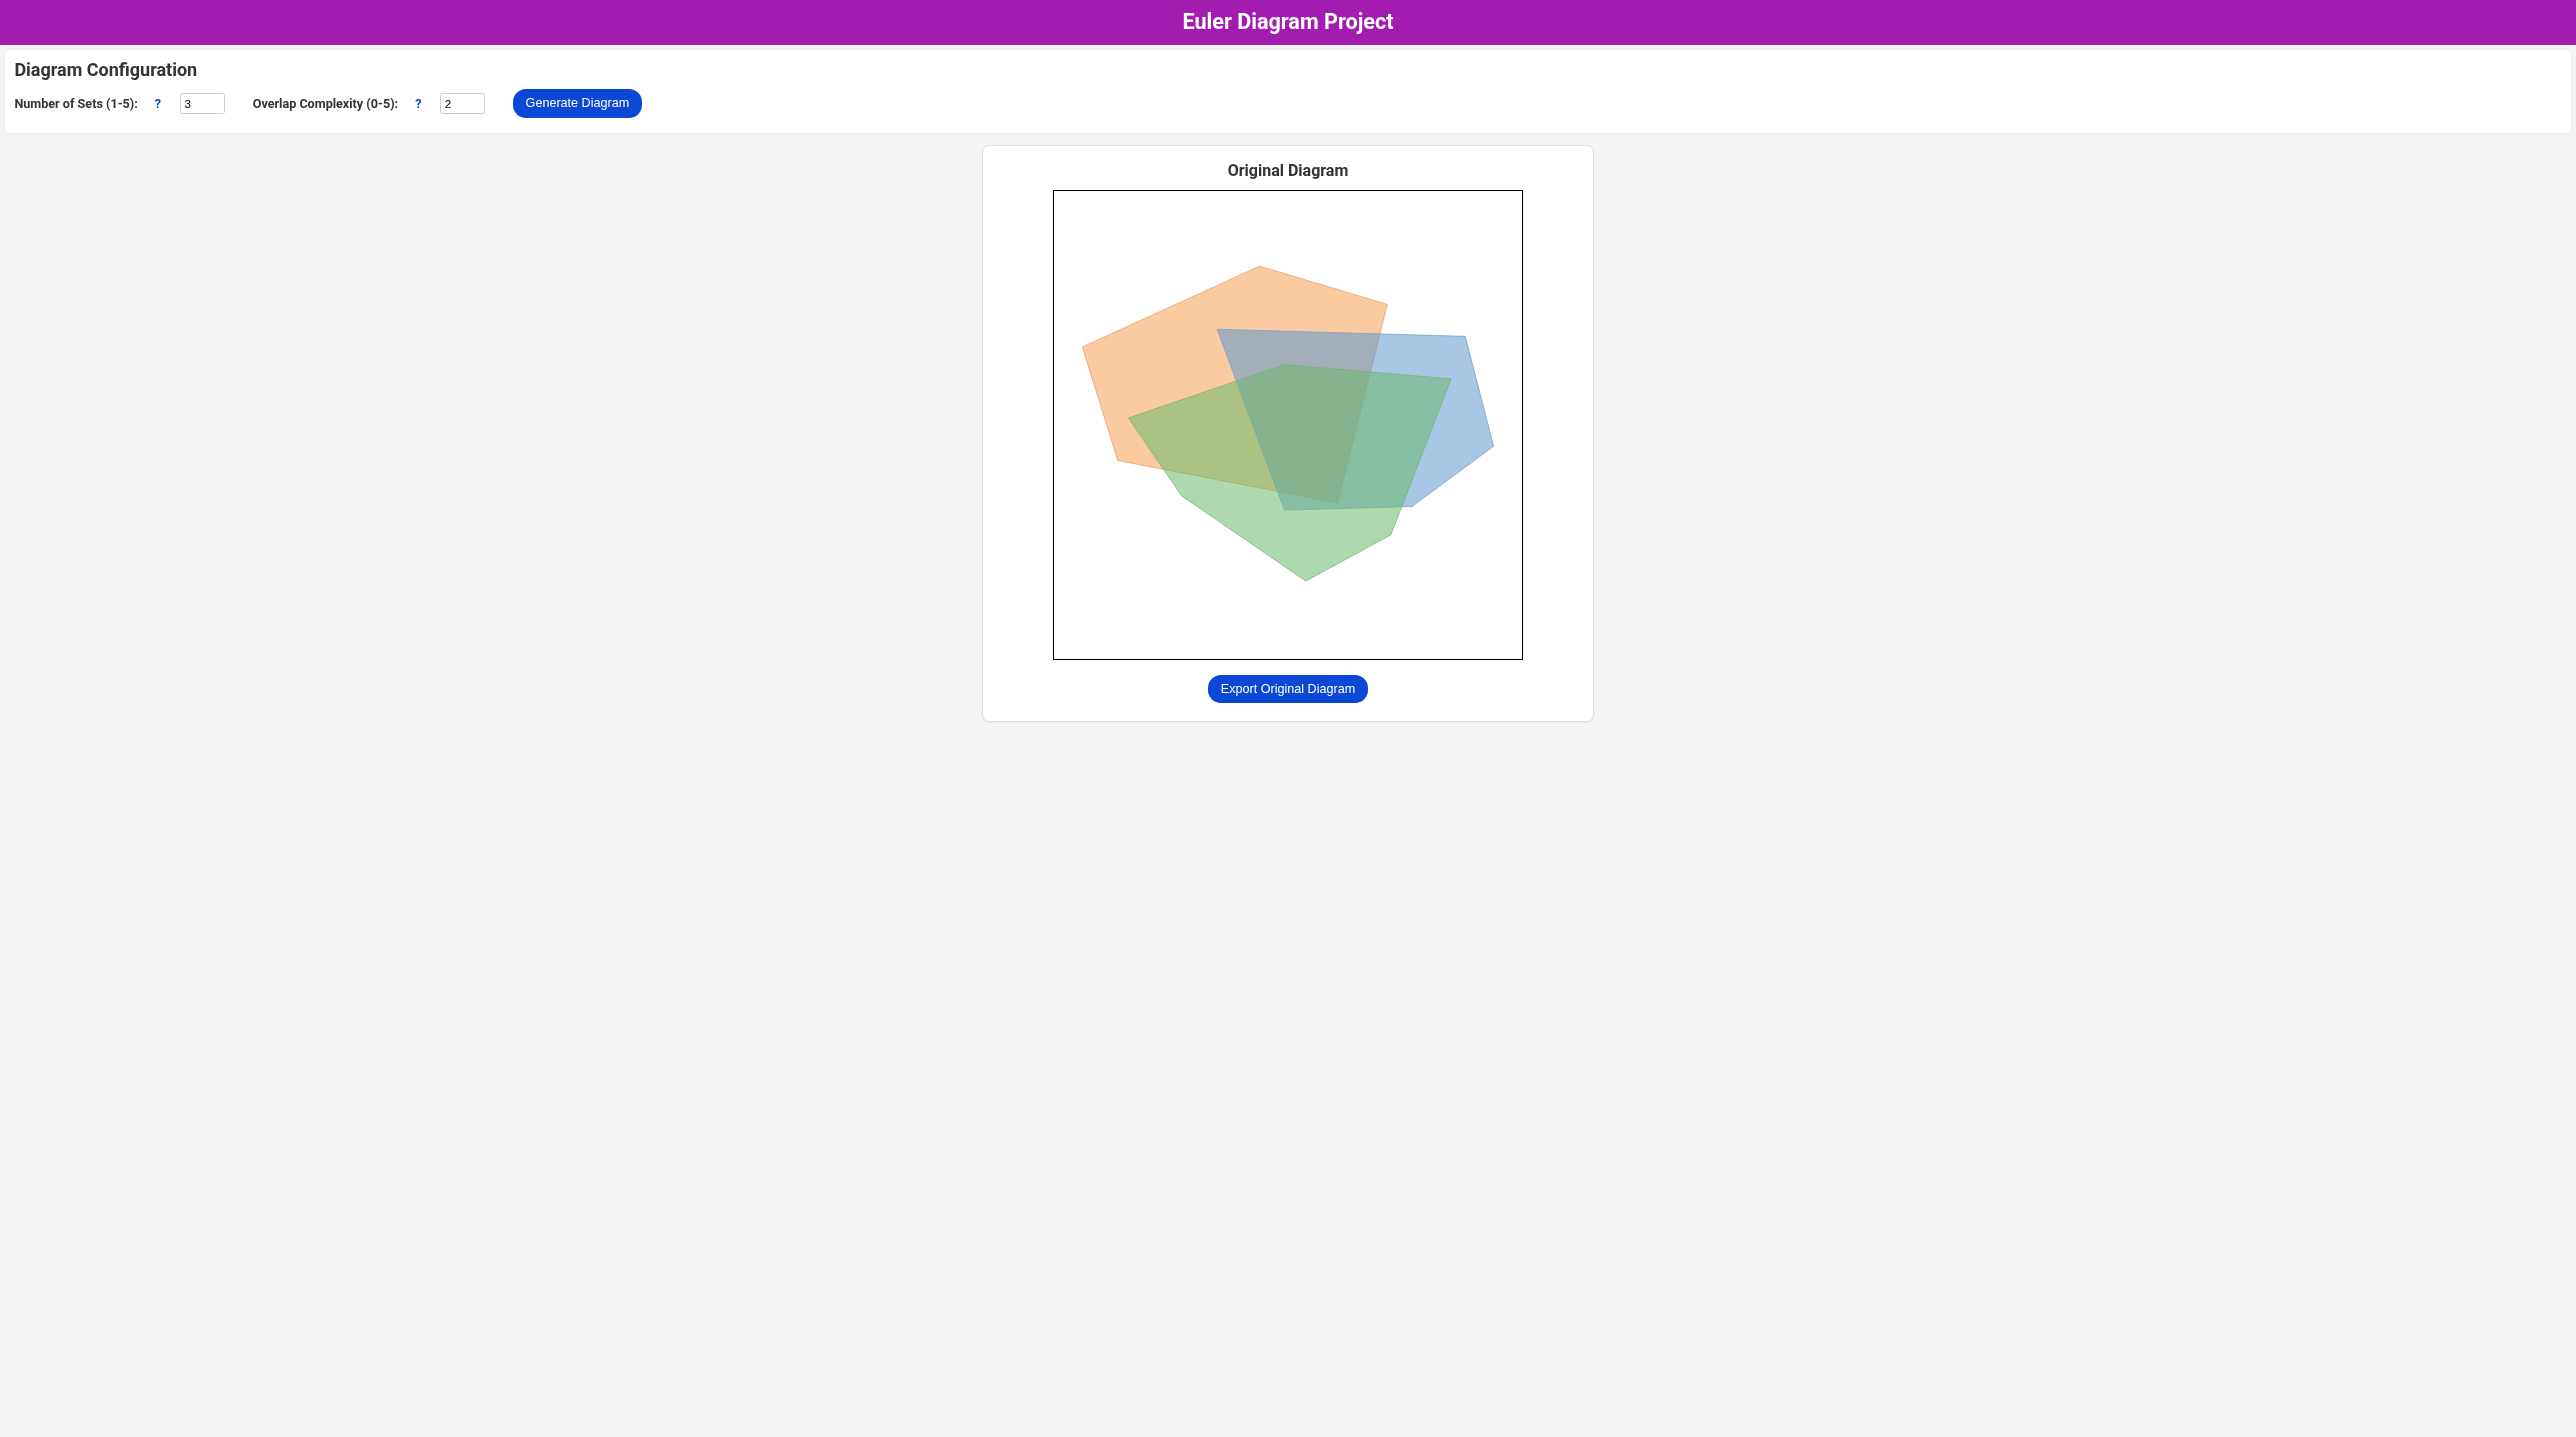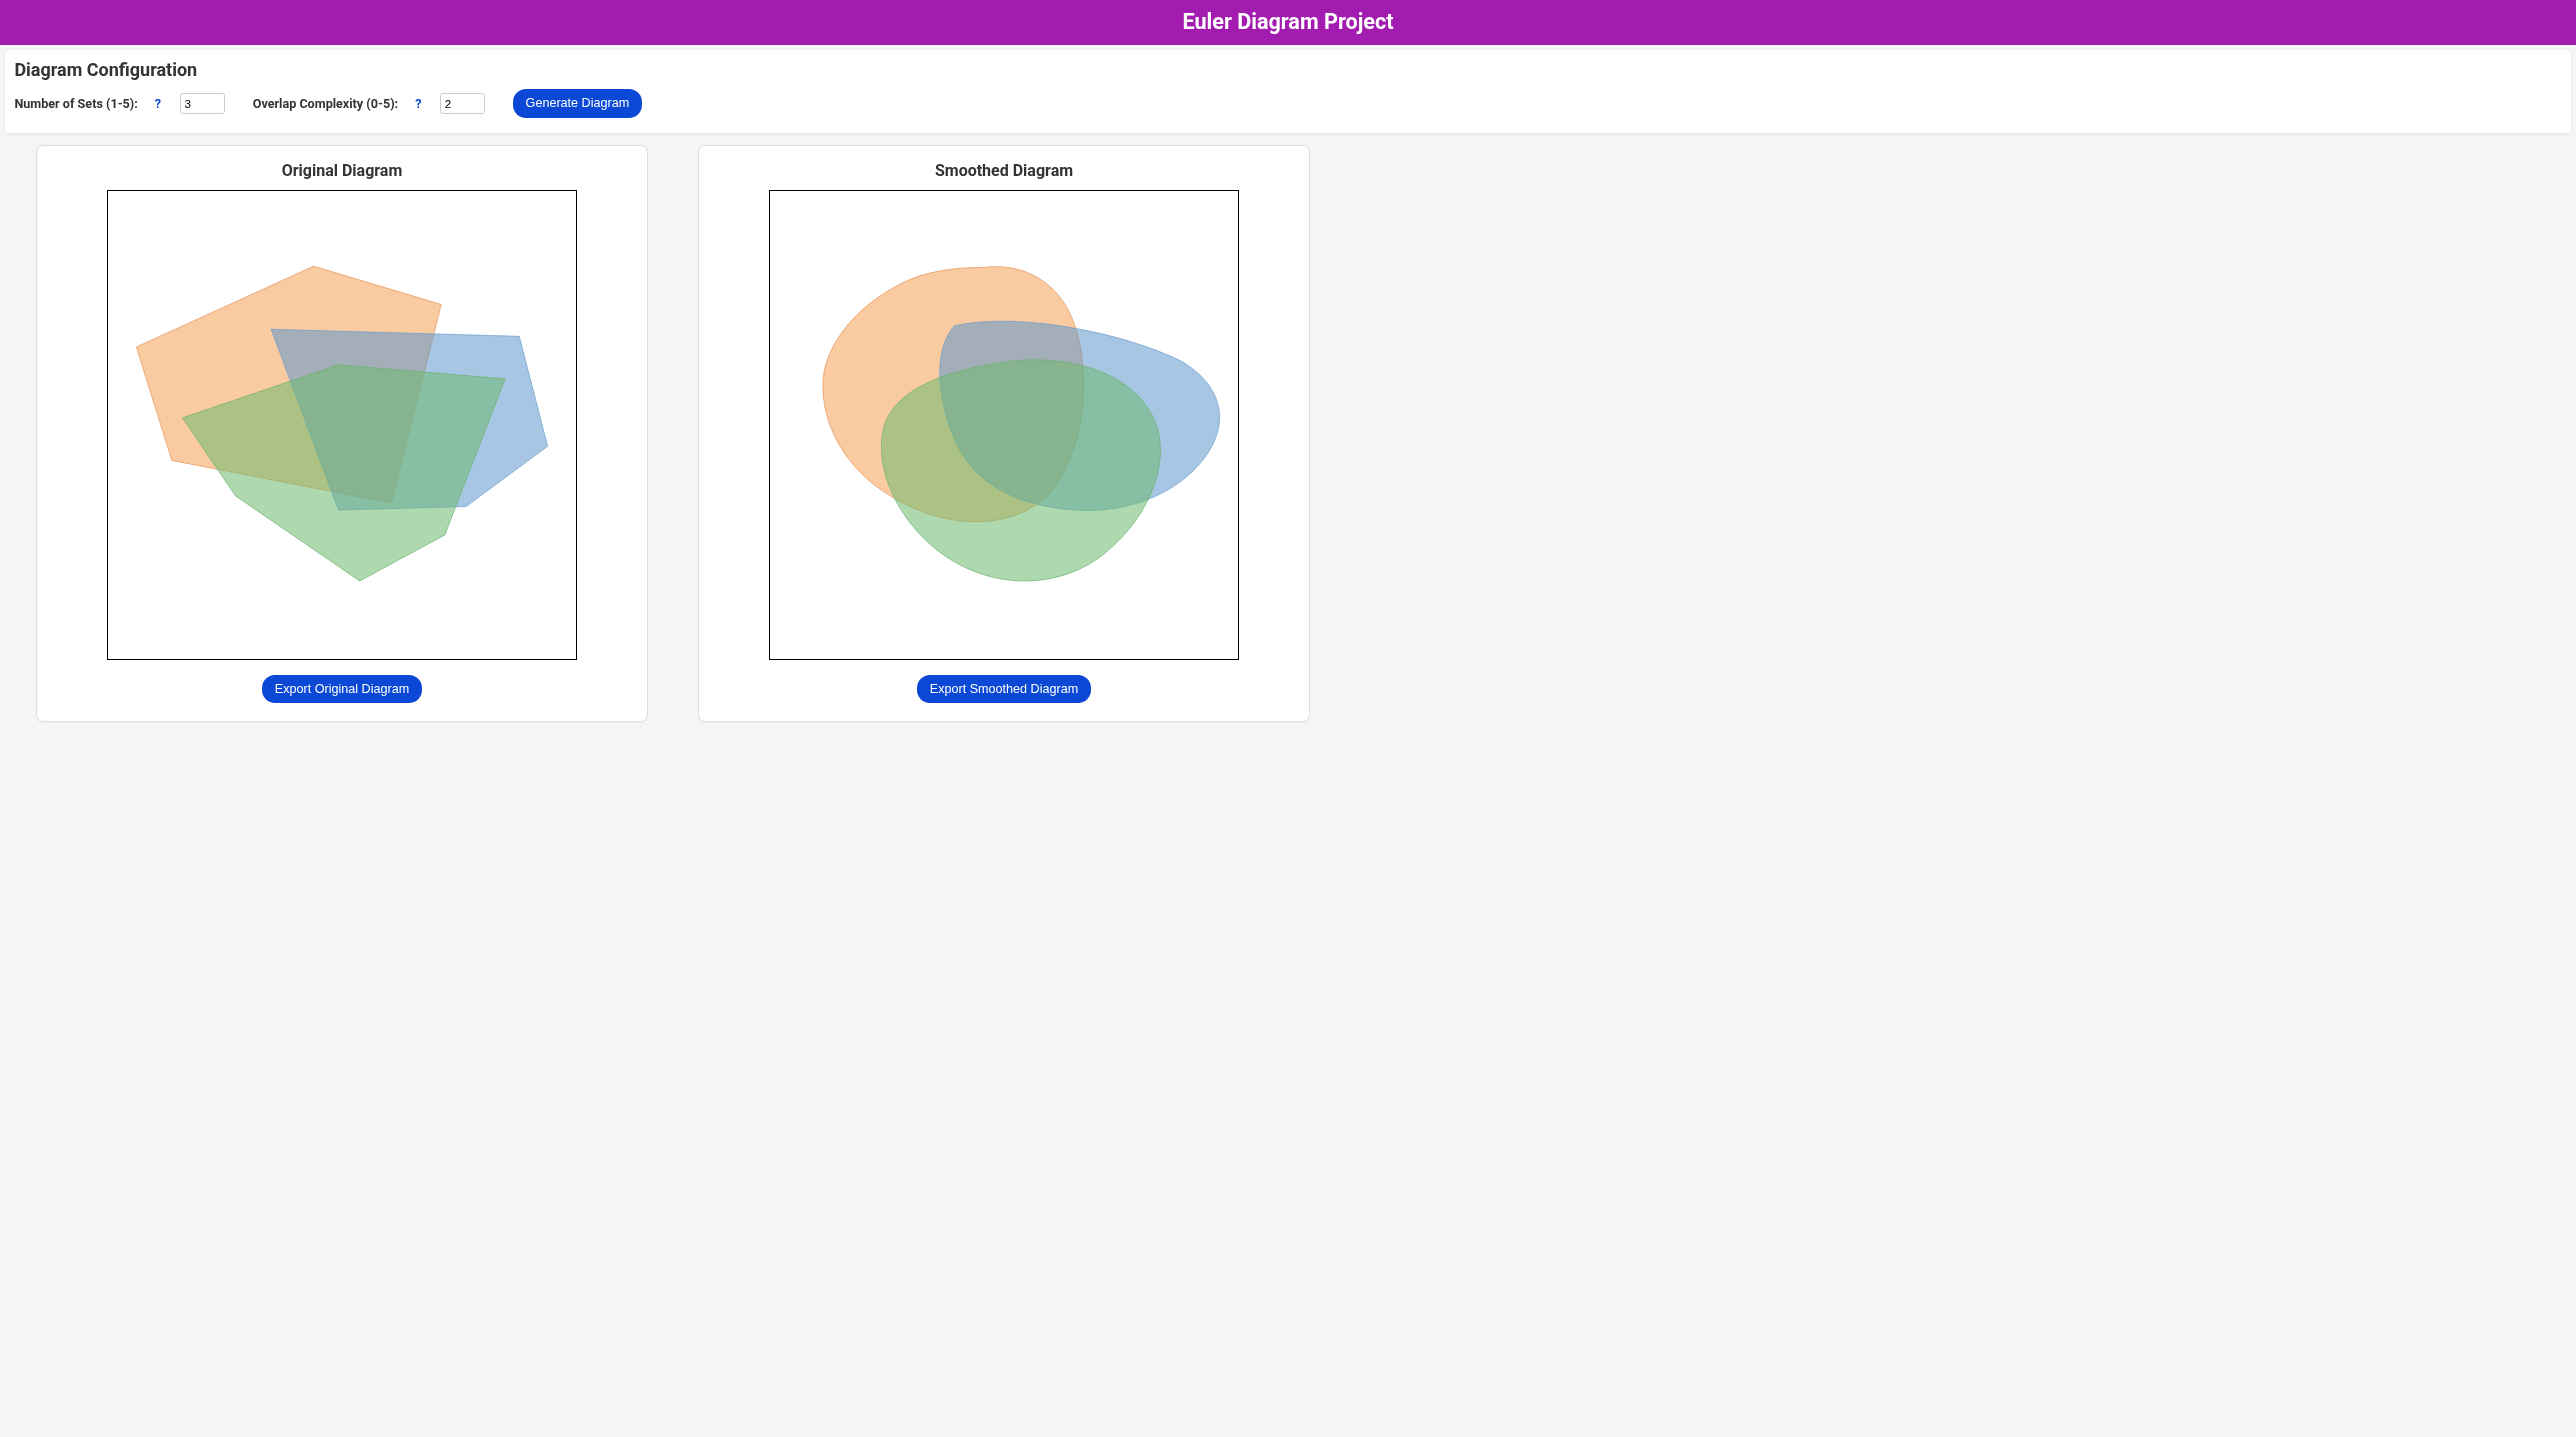--- a/index.html
+++ b/index.html
@@ -67,20 +67,21 @@
       border-radius: 13px;
       padding: 7.2px 12.6px;
       font-size: 12.6px;
       font-weight: 500;
       cursor: pointer;
     }
     .main {
       display: flex;
       gap: 50px;
       padding: 12.6px 36px 18px 36px;
+      justify-content: center;
     }
     .card {
       background: #fff;
       border: 0.9px solid #ddd;
       border-radius: 7.2px;
       padding: 14.4px 18px 18px 18px;
       flex: 1;
       max-width: 612px;
       box-shadow: 0 0.9px 1.8px rgba(0,0,0,0.04);
       display: flex;
@@ -134,26 +135,15 @@
     <div class="diagram-box">
       <svg viewBox="0 0 660 560" preserveAspectRatio="xMidYMid meet">
         <polygon fill="rgba(245,158,82,0.55)" stroke="#e6955b" stroke-width="1" points="290,56 470,110 400,390 90,330 40,170"></polygon>
         <polygon fill="rgba(93,151,206,0.55)" stroke="#6a9fcf" stroke-width="1" points="230,145 580,155 620,310 505,395 325,400"></polygon>
         <polygon fill="rgba(107,186,110,0.55)" stroke="#6bb26e" stroke-width="1" points="325,195 560,215 475,435 355,500 180,380 105,270"></polygon>
       </svg>
     </div>
     <button class="btn">Export Original Diagram</button>
   </div>
 
-  <div class="card">
-    <div class="card-title">Smoothed Diagram</div>
-    <div class="diagram-box">
-      <svg viewBox="0 0 660 560" preserveAspectRatio="xMidYMid meet">
-        <path fill="rgba(245,158,82,0.55)" stroke="#e6955b" stroke-width="1" d="M 300 58 C 360 50, 410 80, 430 140 C 450 200, 450 300, 400 370 C 350 430, 250 430, 170 380 C 110 345, 70 280, 75 215 C 80 155, 140 95, 210 70 C 250 58, 280 58, 300 58 Z"></path>
-        <path fill="rgba(93,151,206,0.55)" stroke="#6a9fcf" stroke-width="1" d="M 260 140 C 350 120, 500 150, 580 190 C 640 225, 650 280, 610 330 C 570 380, 500 405, 430 400 C 360 395, 295 370, 265 310 C 240 260, 225 180, 260 140 Z"></path>
-        <path fill="rgba(107,186,110,0.55)" stroke="#6bb26e" stroke-width="1" d="M 340 190 C 430 180, 520 210, 545 280 C 565 340, 530 420, 460 470 C 400 510, 320 510, 255 470 C 190 430, 145 350, 160 285 C 175 225, 260 200, 340 190 Z"></path>
-      </svg>
-    </div>
-    <button class="btn">Export Smoothed Diagram</button>
-  </div>
 
 </div>
 
 
 </body></html>

